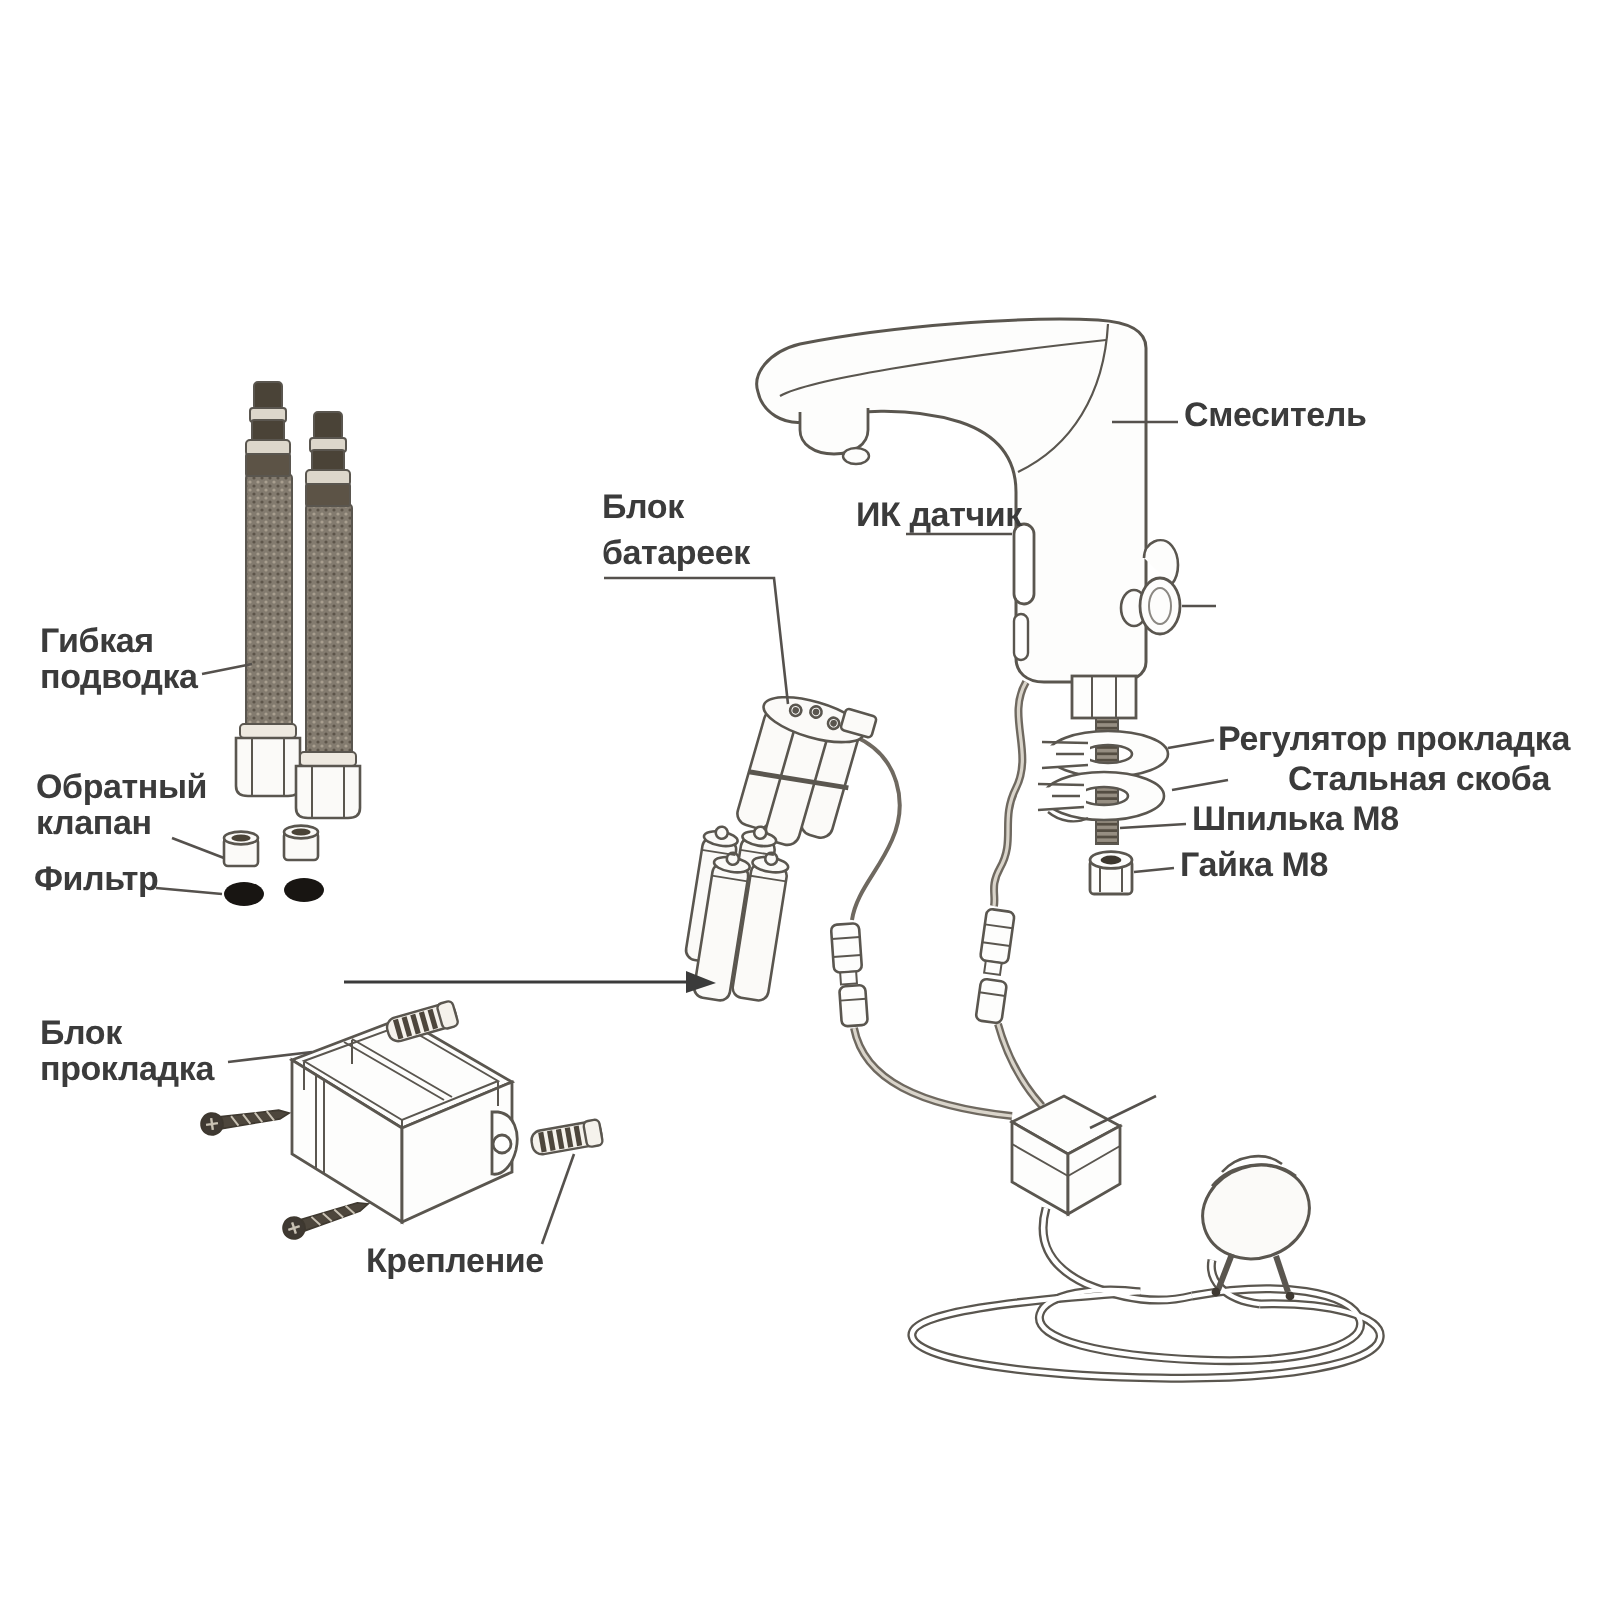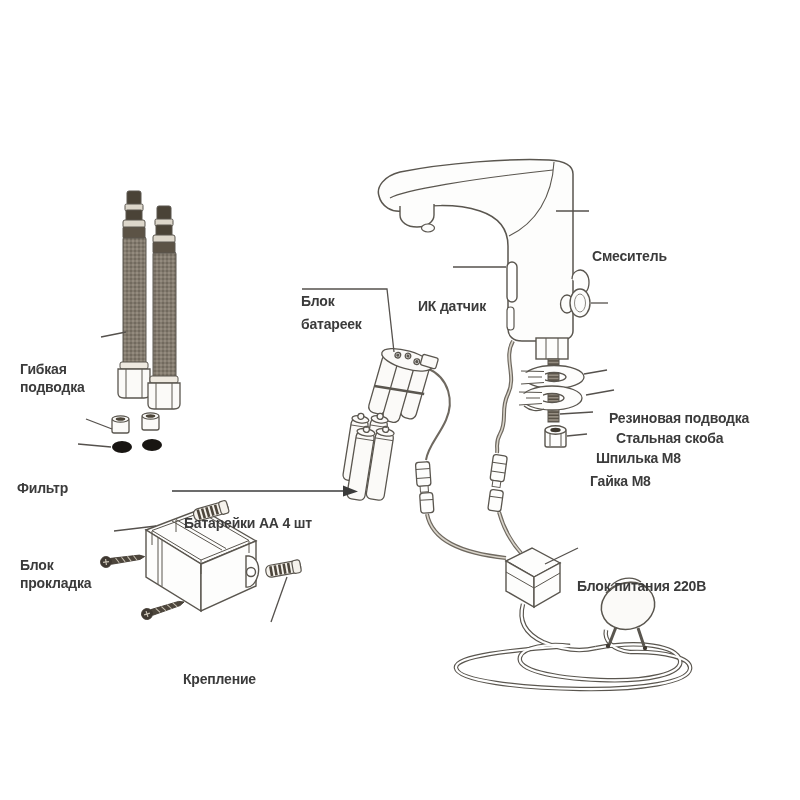--- a/index.html
+++ b/index.html
@@ -1,27 +1,27 @@
 <!DOCTYPE html>
 <html><head>
 <meta charset="utf-8">
 <style>
   html,body{margin:0;padding:0;background:#ffffff;}
   .stage{position:relative;width:800px;height:800px;background:#ffffff;overflow:hidden;
          font-family:"Liberation Sans", sans-serif;}
   .stage svg{position:absolute;left:0;top:0;}
-  .lbl{position:absolute;color:#3b3b3b;font-size:14px;font-weight:600;
-       letter-spacing:-0.2px;white-space:nowrap;line-height:18px;margin-top:48px;}
+  .lbl{position:absolute;color:#3b3b3b;font-size:17px;font-weight:600;
+       letter-spacing:-0.2px;white-space:nowrap;line-height:18px;}
   .lbl span{display:block;}
   .l-mixer{left:592px;top:199px;}
-  .l-ik{left:418px;top:249px;text-align:center;}
+  .l-ik{left:428px;top:249px;text-align:center;}
   .l-batpack{left:301px;top:242px;line-height:23px;}
   .l-reg{left:612px;top:290px;line-height:19px;}
   .l-gasket{left:609px;top:361px;}
-  .l-bracket{left:616px;top:381px;}
+  .l-bracket{left:644px;top:381px;}
   .l-stud{left:596px;top:401px;}
   .l-nut{left:590px;top:424px;text-align:center;}
   .l-hose{left:20px;top:312px;}
   .l-valve{left:18px;top:385px;}
   .l-filter{left:17px;top:431px;}
   .l-batteries{left:184px;top:466px;}
   .l-control{left:20px;top:508px;}
   .l-mount{left:183px;top:622px;}
   .l-psu{left:577px;top:529px;}
 </style>
@@ -272,30 +272,32 @@
     <polygon points="343,485.5 358,491.5 343,496.5" fill="#3b3b3b"></polygon>
   </g>
 </svg>
 
 <div class="lbl l-mixer">Смеситель</div>
 <div class="lbl l-ik">ИК датчик</div>
 <div class="lbl l-batpack">
   <span>Блок</span>
   <span>батареек</span>
 </div>
-<div class="lbl l-gasket">Резиновая подводка</div>
+<div class="lbl l-gasket">Регулятор прокладка</div>
 <div class="lbl l-bracket">Стальная скоба</div>
 <div class="lbl l-stud">Шпилька М8</div>
 <div class="lbl l-nut">Гайка М8</div>
 <div class="lbl l-hose">
   <span>Гибкая</span>
   <span>подводка</span>
 </div>
+<div class="lbl l-valve">
+  <span>Обратный</span>
+  <span>клапан</span>
+</div>
 <div class="lbl l-filter">Фильтр</div>
-<div class="lbl l-batteries">Батарейки АА 4 шт</div>
 <div class="lbl l-control">
   <span>Блок</span>
   <span>прокладка</span>
 </div>
 <div class="lbl l-mount">Крепление</div>
-<div class="lbl l-psu">Блок питания 220В</div>
 
 </div>
 
 </body></html>

